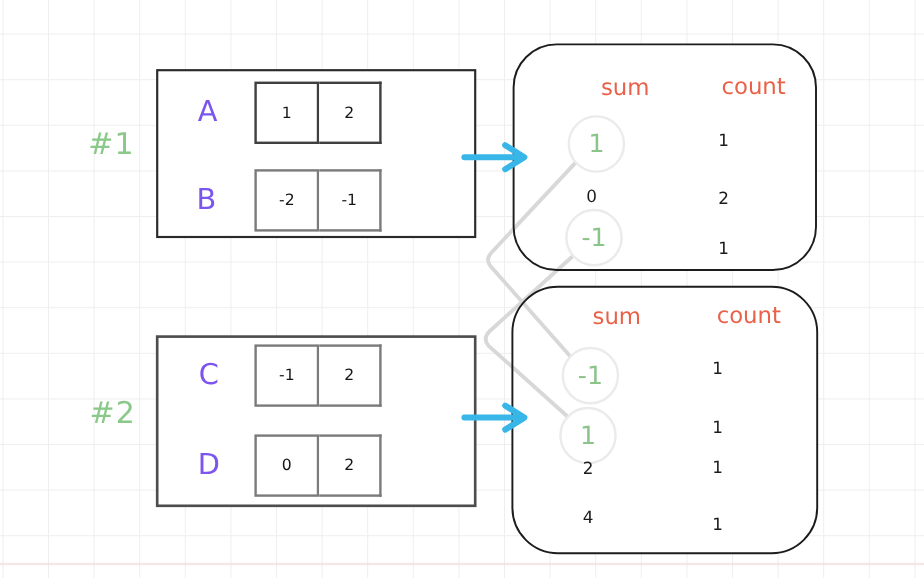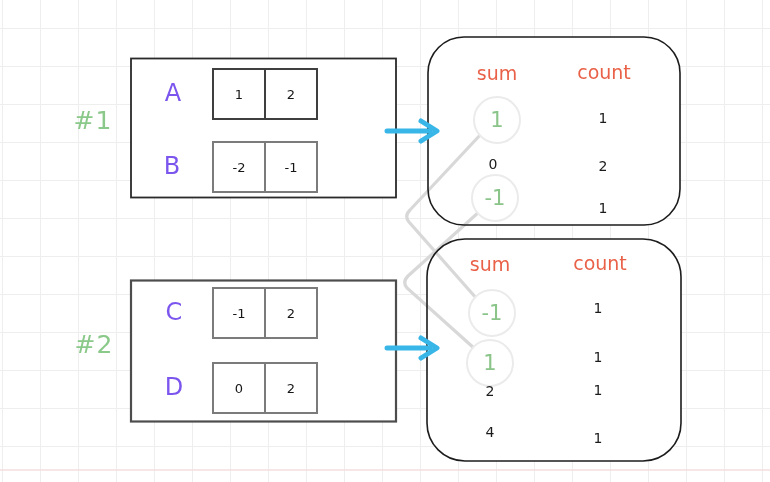--- a/index.html
+++ b/index.html
@@ -24,21 +24,21 @@
   .group-label{color:#7b55ee;font-size:24px;}
   .set-label{color:#8ac989;font-size:25px;letter-spacing:1px;}
   .cellpair{position:absolute;display:flex;}
   .cell{
     width:50px;height:48px;display:flex;align-items:center;justify-content:center;
     font-size:13px;color:#161616;background:#fff;
   }
   .cells-dark .cell{border:2px solid #3f3f3f;}
   .cells-gray .cell{border:2px solid #7b7b7b;}
   .cell + .cell{border-left:none;}
-  .hdr{color:#e96148;font-size:19px;}
+  .hdr{color:#e96148;font-size:19px;margin-left:24px;}
   .plain{color:#1b1b1b;font-size:14px;}
   .circle{
     width:44px;height:44px;border-radius:50%;
     border:2px solid #ebebeb;background:#ffffff;
     display:flex;align-items:center;justify-content:center;
     color:#8ac489;font-size:21px;
   }
 </style>
 </head>
 <body>

